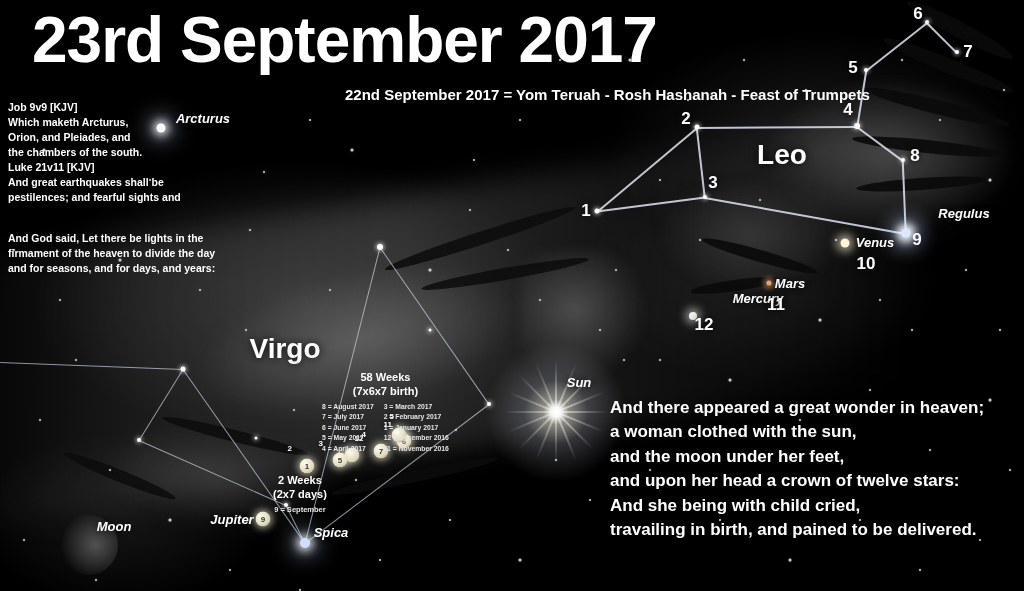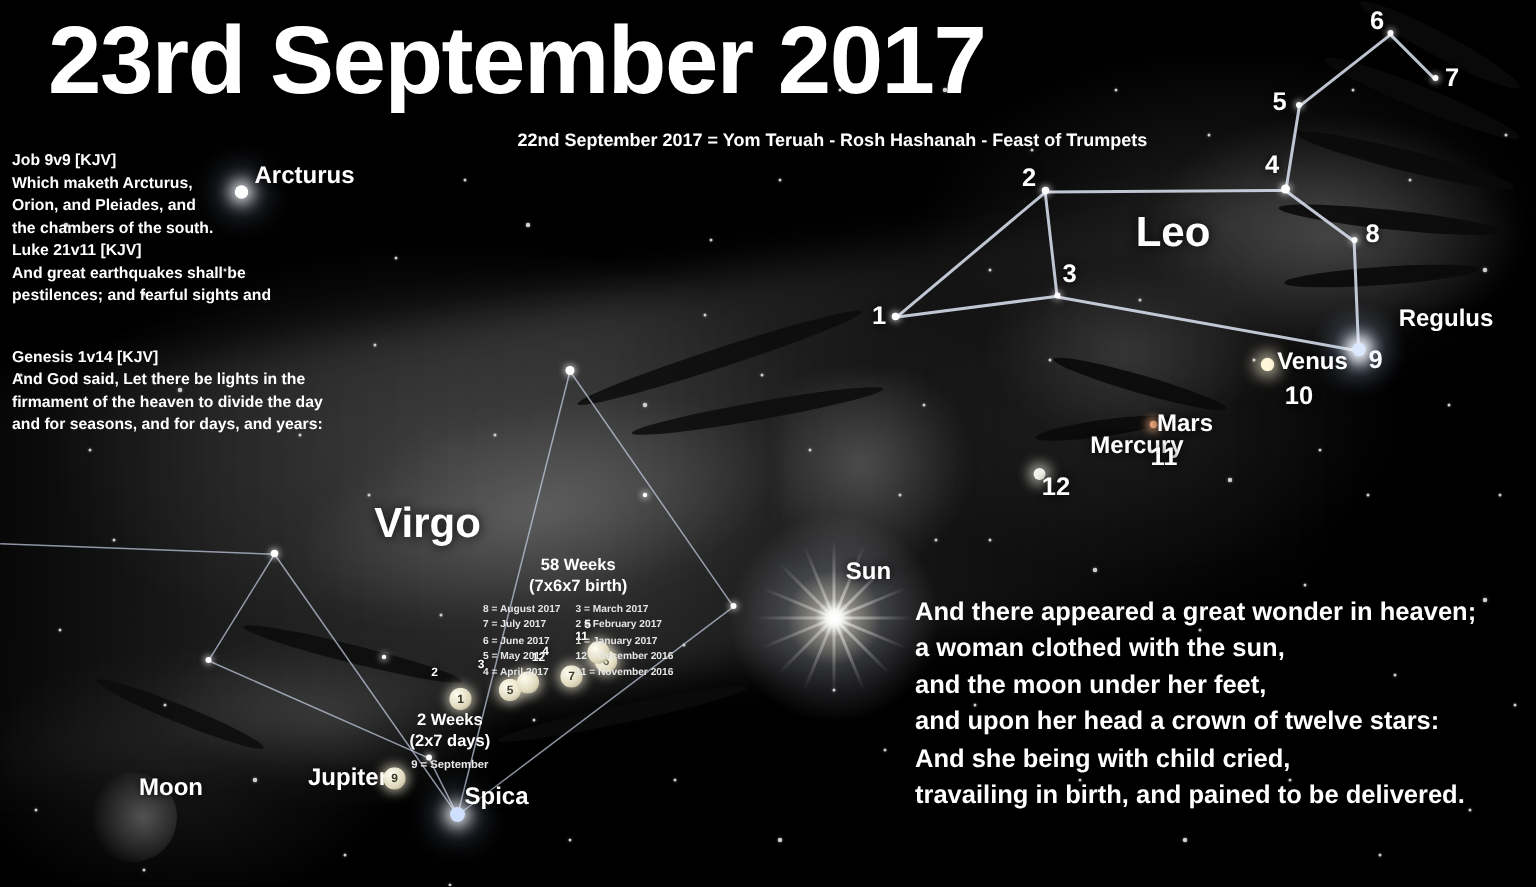--- a/index.html
+++ b/index.html
@@ -44,31 +44,31 @@
      box-shadow:0 0 4px 1px rgba(255,255,255,.65);transform:translate(-50%,-50%);}
   .dim{background:#cfcfcf;box-shadow:0 0 2px rgba(255,255,255,.4);}
   .bright{box-shadow:0 0 10px 3px rgba(255,255,255,.9),0 0 22px 8px rgba(190,215,255,.45);}
 
   
   .cline{position:absolute;height:1.5px;background:rgba(222,230,245,.85);transform-origin:0 50%;}
   .cline.thin{height:1px;background:rgba(200,210,230,.7);}
 
   
   .title{position:absolute;left:32px;top:8px;font-size:64px;font-weight:bold;letter-spacing:-1px;line-height:1;}
-  .subtitle{position:absolute;left:345px;top:86px;font-size:12px;font-weight:bold;}
+  .subtitle{position:absolute;left:345px;top:86px;font-size:15px;font-weight:bold;}
 
   .scripture{position:absolute;font-size:10.5px;font-weight:bold;line-height:1.42;}
   .scripture .ref{display:block;}
   .rev{position:absolute;left:610px;top:396px;font-size:17px;font-weight:bold;line-height:1.44;}
   .rev .ref{display:block;}
 
   .constlabel{position:absolute;font-size:28px;font-weight:bold;transform:translate(-50%,-50%);
      text-shadow:0 0 8px rgba(0,0,0,.9);}
-  .objlabel{position:absolute;font-size:16px;font-weight:bold;transform:translate(-50%,-50%);
-     text-shadow:0 0 6px rgba(0,0,0,.95);white-space:nowrap;}
+  .objlabel{position:absolute;font-size:13px;font-weight:bold;transform:translate(-50%,-50%);
+     text-shadow:0 0 6px rgba(0,0,0,.95);white-space:nowrap;font-style:italic;}
   .numlabel{position:absolute;font-size:17px;font-weight:bold;transform:translate(-50%,-50%);
      text-shadow:0 0 6px rgba(0,0,0,.95);}
 
   
   .annot{position:absolute;text-align:center;}
   .annot .hd{font-size:11px;font-weight:bold;line-height:1.3;white-space:nowrap;}
   .annot .sub{font-size:7.5px;font-weight:bold;margin-top:3px;color:#e9e9e9;}
   .monthgrid{display:flex;gap:10px;font-size:6.8px;font-weight:bold;line-height:1.55;margin-top:3px;color:#e6e6e6;}
   .monthgrid div{text-align:left;white-space:nowrap;}
 
@@ -345,21 +345,20 @@
         <span class="ref">Which maketh Arcturus,</span>
         <span class="ref">Orion, and Pleiades, and</span>
         <span class="ref">the chambers of the south.</span>
       </div>
       <div class="scripture" style="left: 8px; top: 160px;">
         <span class="ref">Luke 21v11 [KJV]</span>
         <span class="ref">And great earthquakes shall be</span>
         <span class="ref">pestilences; and fearful sights and</span>
       </div>
       <div class="scripture" style="left: 8px; top: 231px;">
-        <span class="ref">Genesis 1v14 [KJV]</span>
         <span class="ref">And God said, Let there be lights in the</span>
         <span class="ref">firmament of the heaven to divide the day</span>
         <span class="ref">and for seasons, and for days, and years:</span>
       </div>
     </div>
 
   <div class="rev">
     <span id="rev-lines"><span class="ref">And there appeared a great wonder in heaven;</span><span class="ref">a woman clothed with the sun,</span><span class="ref">and the moon under her feet,</span><span class="ref">and upon her head a crown of twelve stars:</span><span class="ref">And she being with child cried,</span><span class="ref">travailing in birth, and pained to be delivered.</span></span>
   </div>
 

